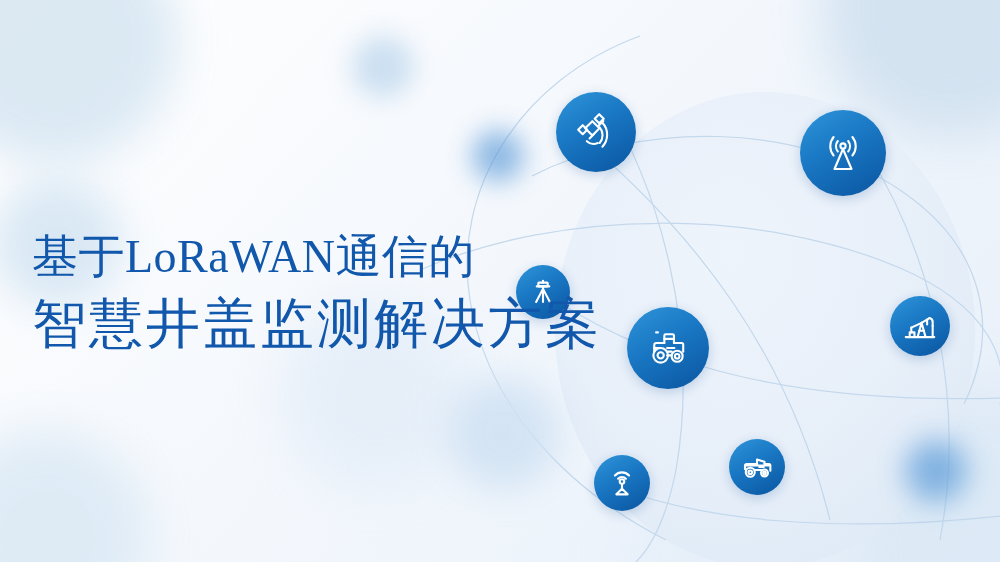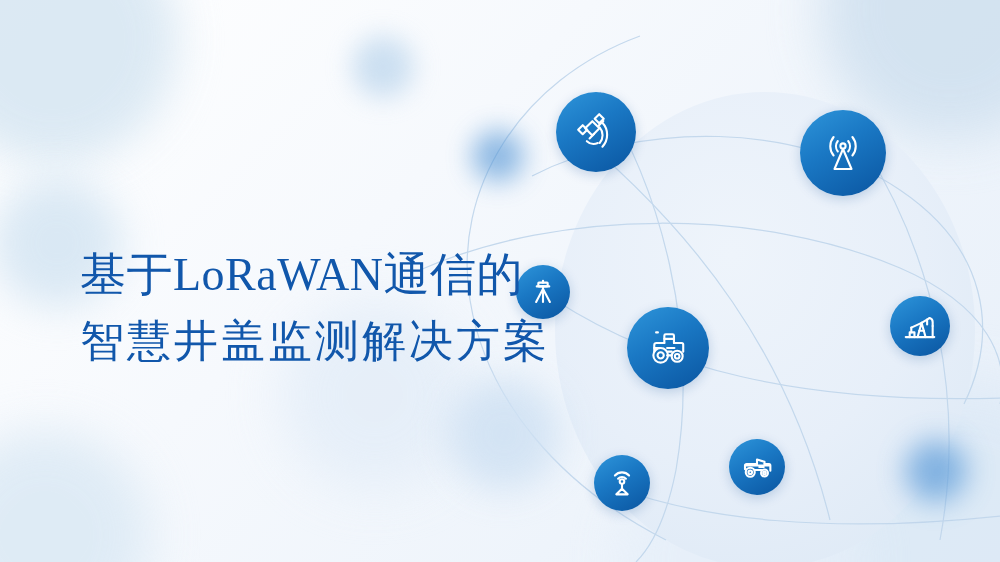--- a/index.html
+++ b/index.html
@@ -61,37 +61,36 @@
   .blob-b-mid{
     left:620px;bottom:-120px;width:240px;height:240px;
     background:#e6eff9;opacity:.8;filter:blur(24px);
   }
 
   
   .orbit-layer{position:absolute;inset:0;width:1000px;height:562px;}
 
   
   .title-block{
-    position:absolute;left:32px;top:244px;width:540px;
+    position:absolute;left:32px;top:226px;width:540px;
     z-index:7;
-    margin-left:48px;
   }
   .title-line{
     color:#1157ab;
     letter-spacing:.5px;
     white-space:nowrap;
   }
   .title-line-1{
     font-family:"Liberation Serif","DejaVu Serif",serif;
     font-size:46px;line-height:62px;
     font-weight:400;
   }
   .title-line-2{
     font-family:"Liberation Sans","DejaVu Sans",sans-serif;
-    font-size:44px;line-height:70px;
+    font-size:54px;line-height:70px;
     font-weight:500;
     letter-spacing:3px;
   }
 
   
   .node{
     position:absolute;border-radius:50%;z-index:6;
     background:linear-gradient(150deg,#2e95da 0%,#1a78c4 42%,#0a55a0 100%);
     box-shadow:0 3px 12px rgba(18,79,150,.22);
     display:flex;align-items:center;justify-content:center;

